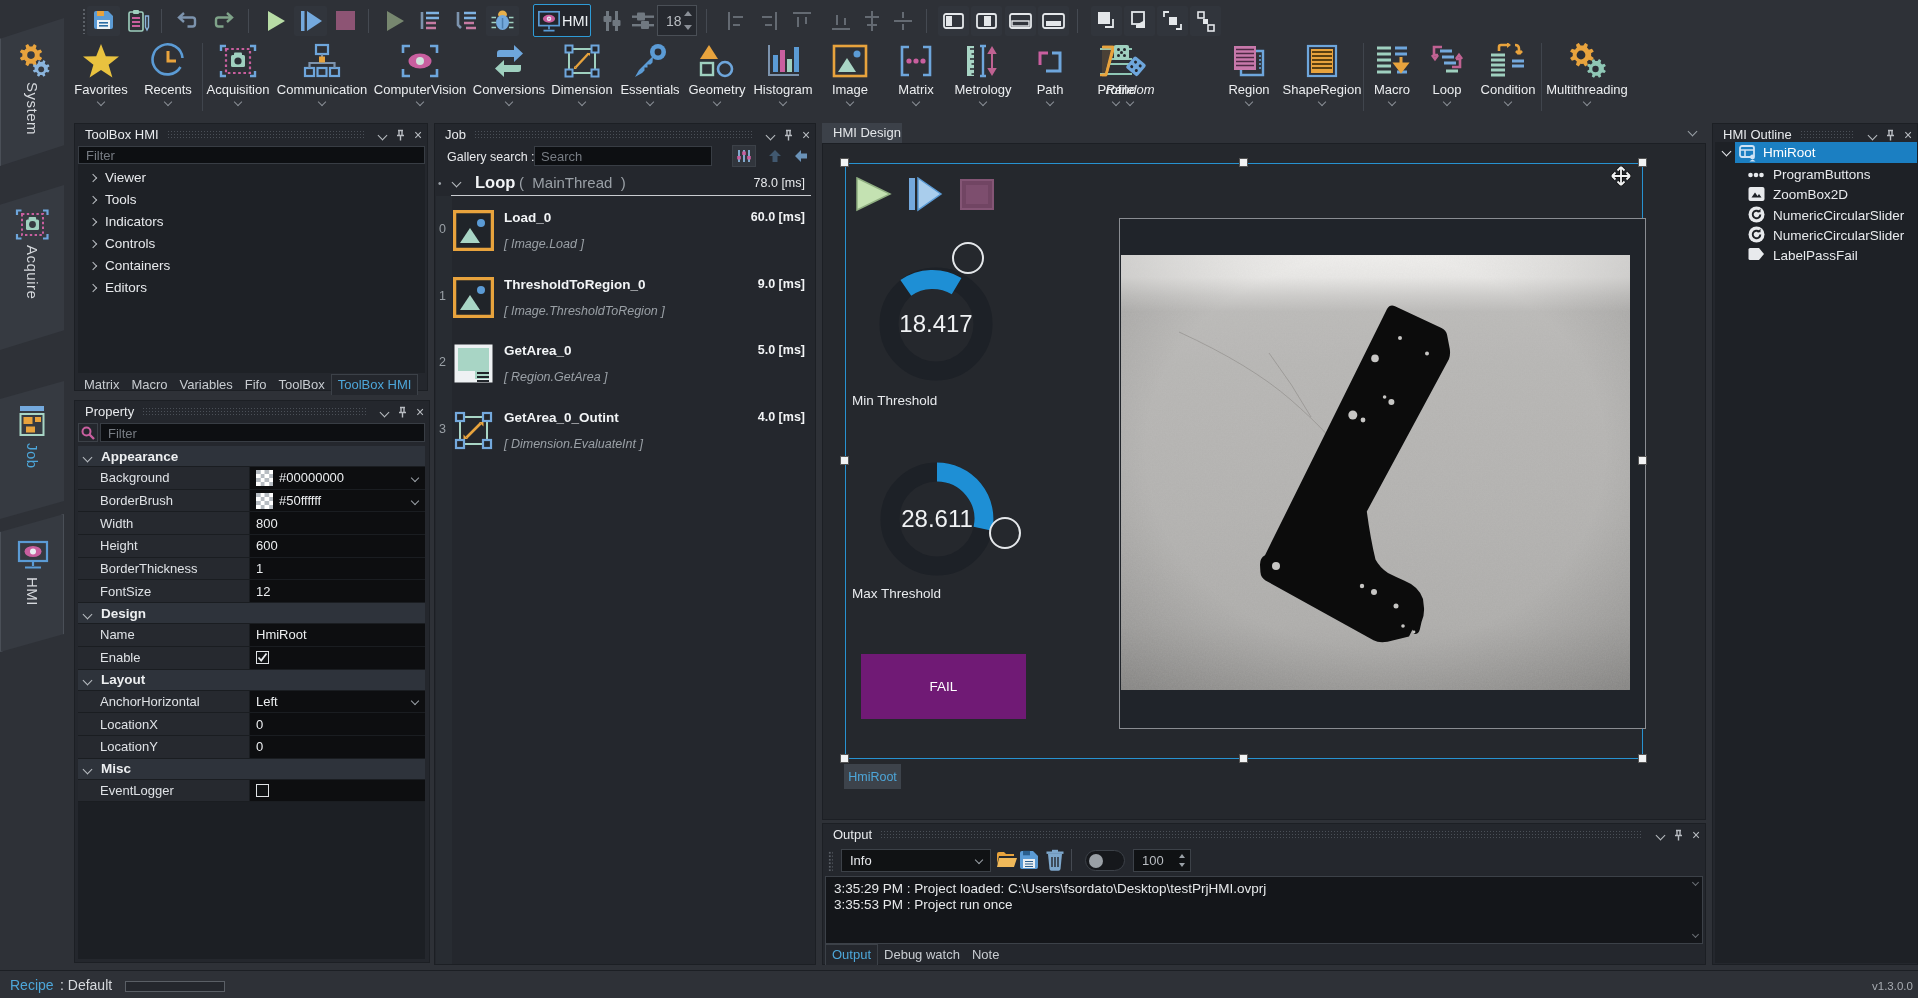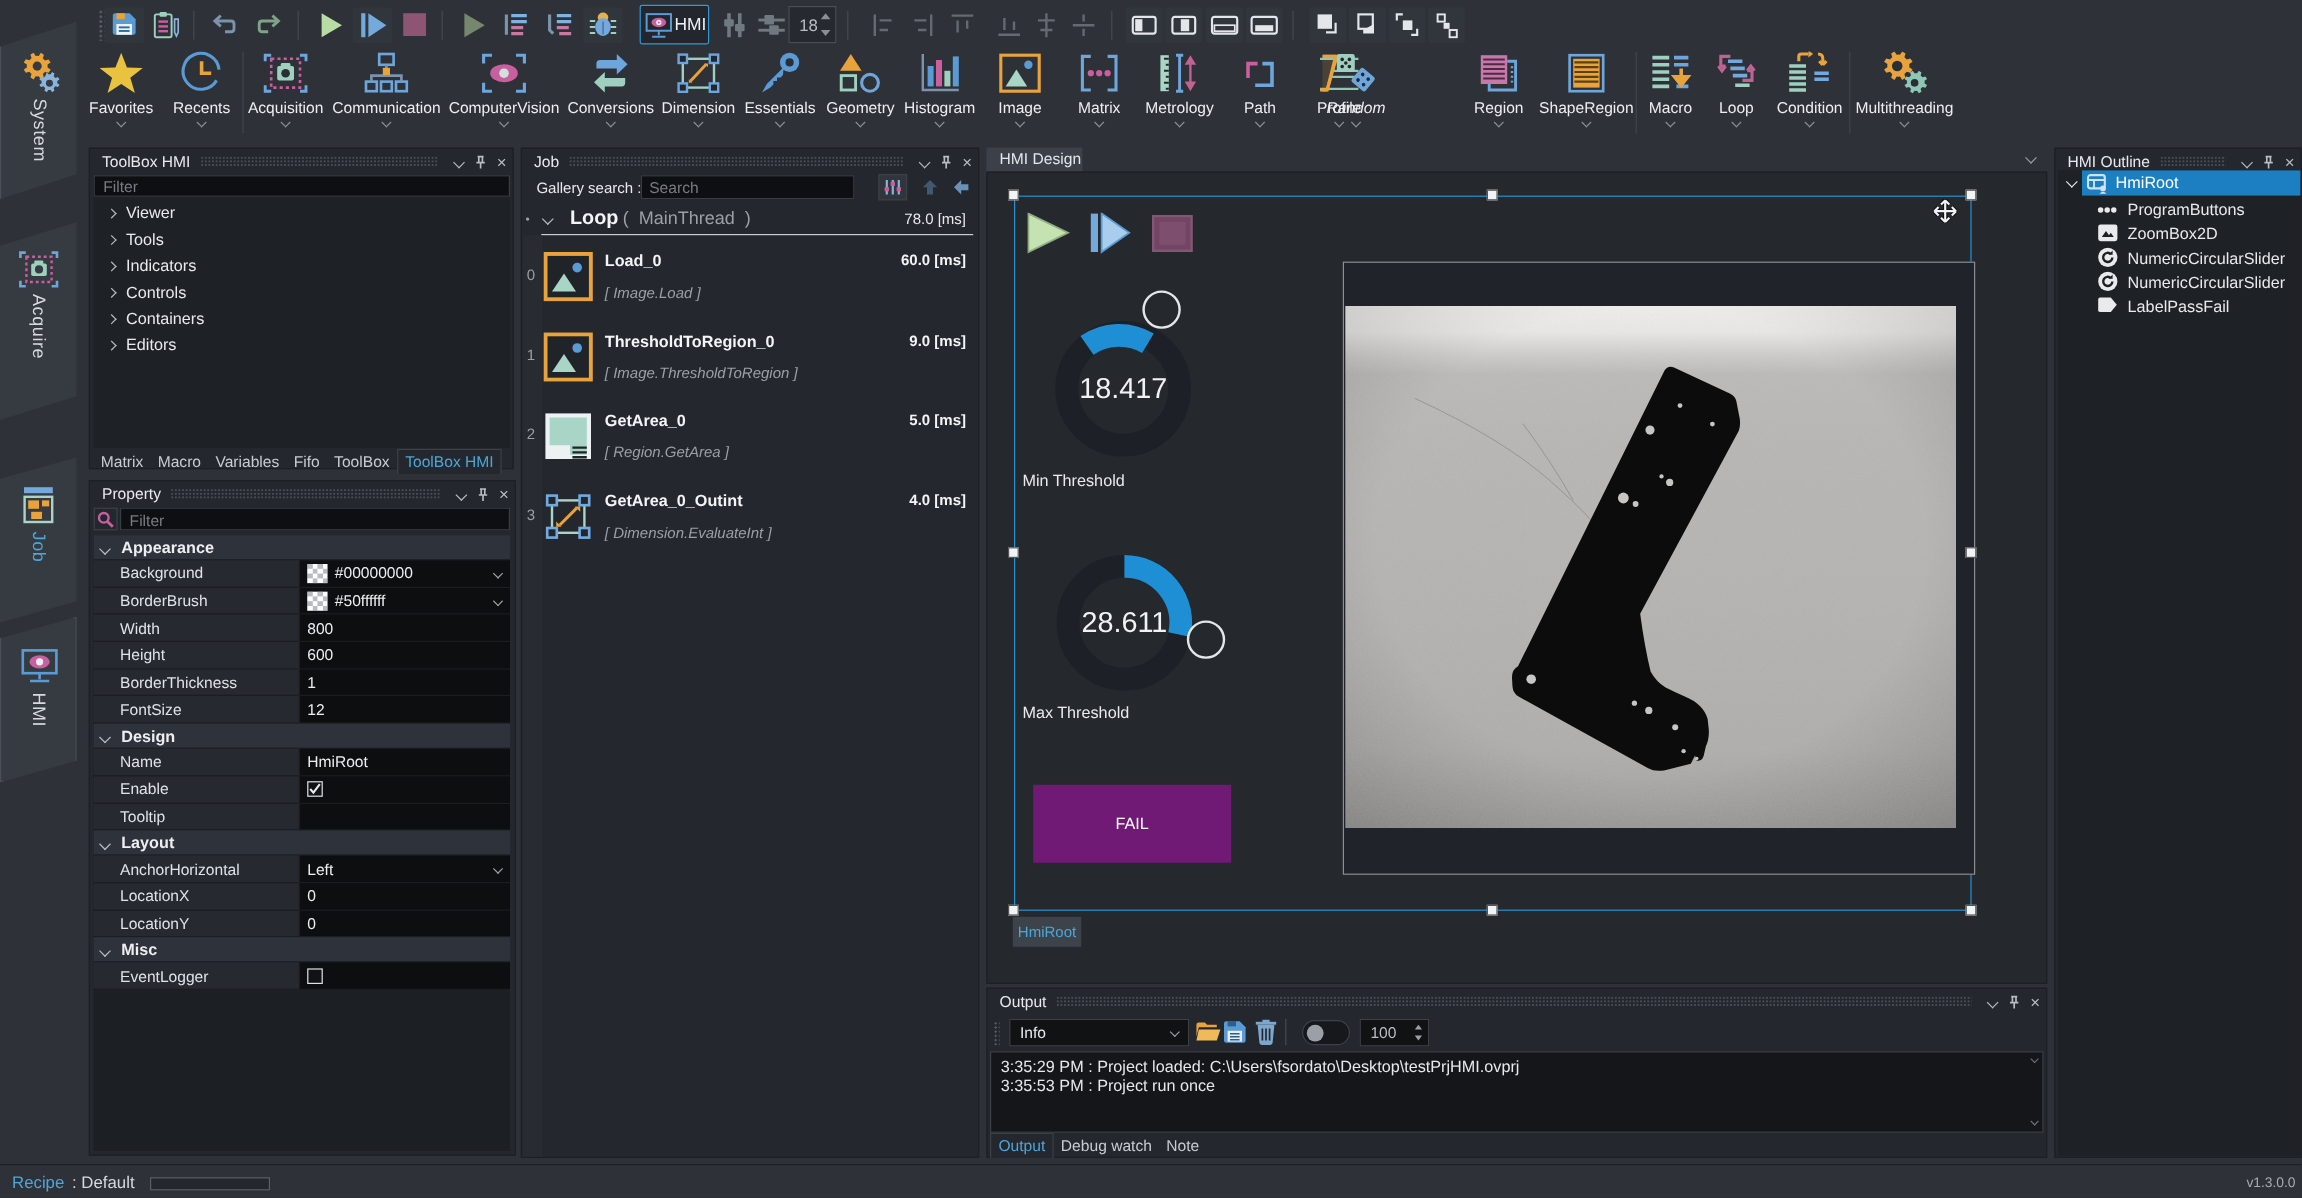--- a/index.html
+++ b/index.html
@@ -699,24 +699,20 @@
     <div class="prow" style="height:22.7px;">
           <div class="plabel">Enable</div>
           <div class="pval">
             <span style="display:inline-block;width:13px;height:13px;border:1px solid #e0e3e6;background:#101214;position:relative;">
               <svg width="11" height="11" viewBox="0 0 11 11" style="position:absolute;left:0;top:0;">
                 <path d="M1.5 5.5 L4.2 8.5 L9.5 1.5" fill="none" stroke="#e8eaed" stroke-width="1.8"></path>
               </svg>
             </span>
           </div>
         </div>
-    <div class="prow" style="height:22.7px;">
-          <div class="plabel">Tooltip</div>
-          <div class="pval"></div>
-        </div>
     <div class="gh" style="height:21px;"><span style="width:23px;"><span class="cv" style="margin-left:6px;"></span></span>Layout</div>
     <div class="prow" style="height:22.7px;">
           <div class="plabel">AnchorHorizontal</div>
           <div class="pval">Left<span class="ddv"><span class="cv" style="width:6px;height:6px;border-color:#9aa0a6;"></span></span></div>
         </div>
     <div class="prow" style="height:22.7px;">
           <div class="plabel">LocationX</div>
           <div class="pval">0</div>
         </div>
     <div class="prow" style="height:22.7px;">

